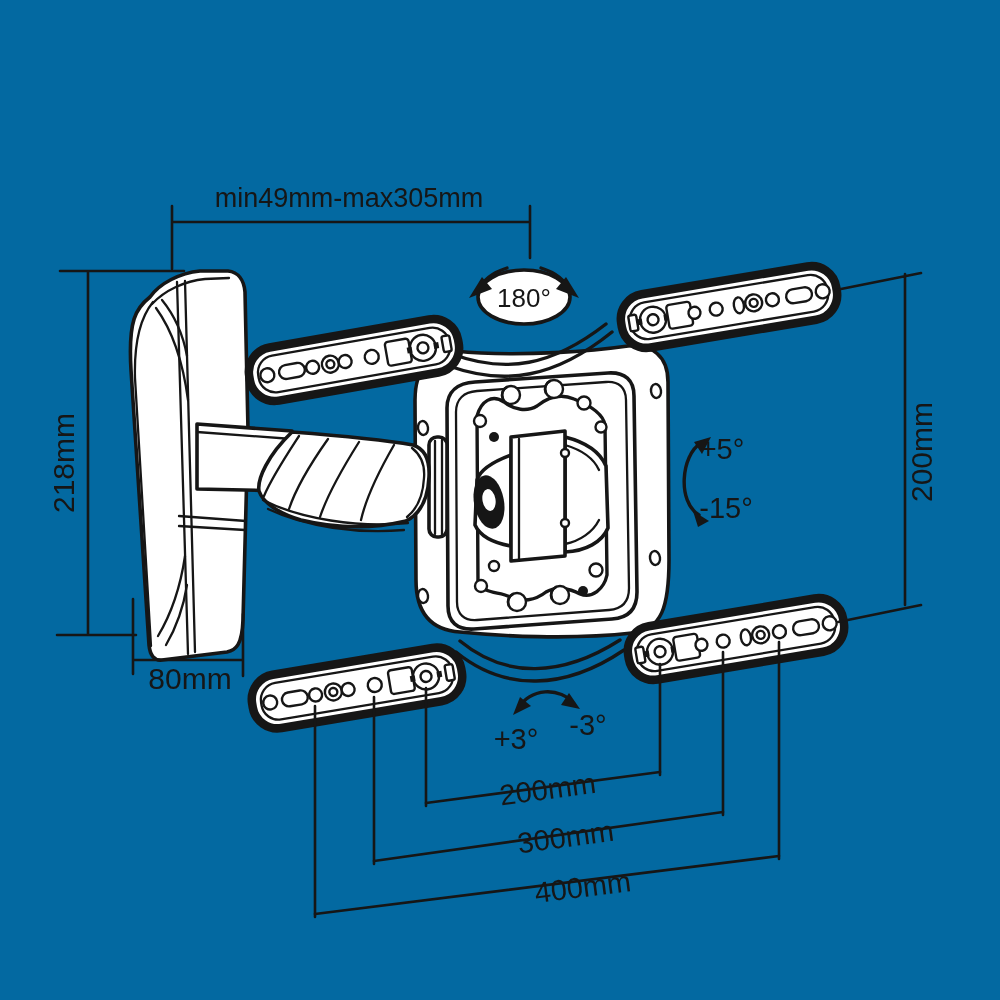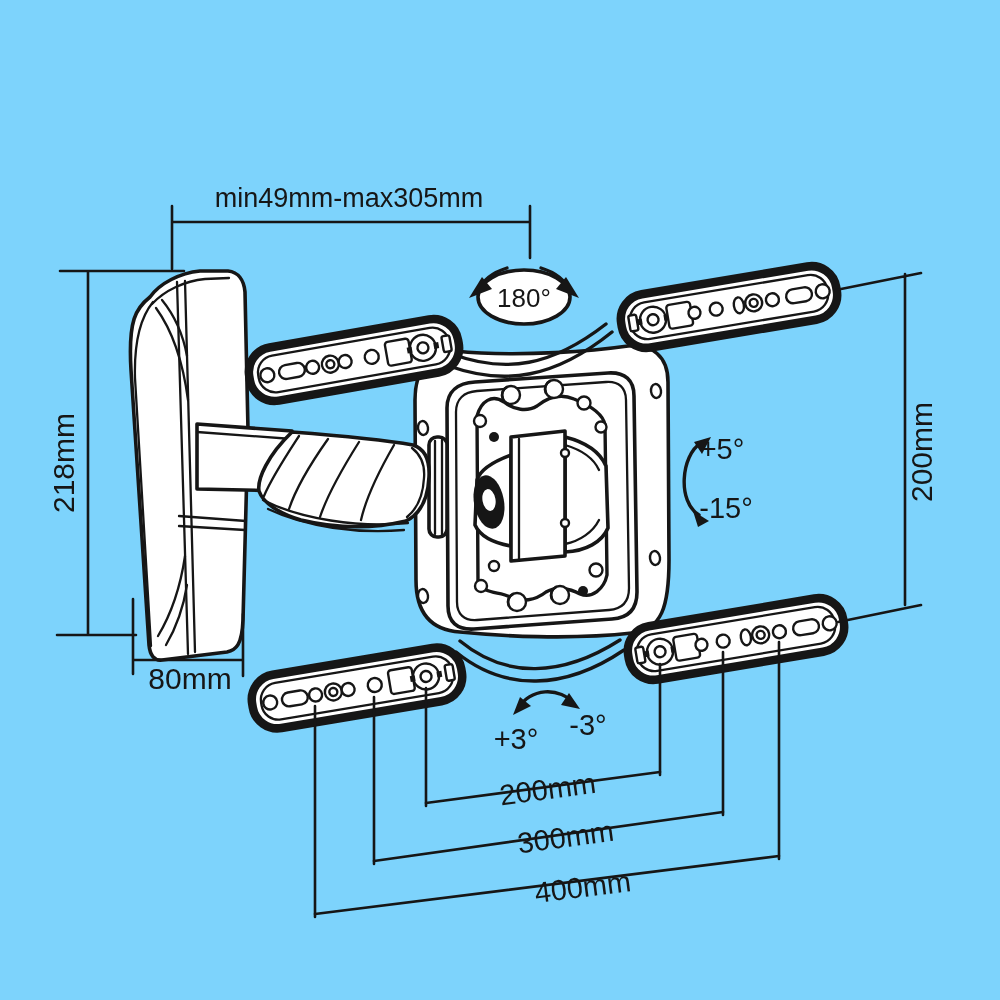--- a/index.html
+++ b/index.html
@@ -1,16 +1,16 @@
 <!DOCTYPE html>
 <html><head>
 <meta charset="utf-8">
 <style>
   html,body{margin:0;padding:0;background:#ffffff;}
-  .stage{position:relative;width:1000px;height:1000px;background:#7dd3fc;overflow:hidden;text-align:center;}
+  .stage{position:relative;width:1000px;height:1000px;background:#0369a1;overflow:hidden;text-align:center;}
   svg{position:absolute;left:0;top:0;}
   .ln{stroke:#161616;fill:none;stroke-width:2.6;stroke-linecap:round;}
   .ln2{stroke:#161616;fill:none;stroke-width:2.3;stroke-linecap:round;}
   .outl{stroke:#161616;fill:#ffffff;stroke-width:3.6;stroke-linejoin:round;}
   .outl-nf{stroke:#161616;fill:none;stroke-width:3.4;stroke-linejoin:round;stroke-linecap:round;}
   .thick{stroke:#161616;fill:#ffffff;stroke-width:8.5;stroke-linejoin:round;}
   .hole{stroke:#161616;fill:#ffffff;stroke-width:2.4;}
   .holed{fill:#161616;stroke:none;}
   .arrow{fill:#161616;stroke:none;}
   .lbl{font-family:"Liberation Sans",sans-serif;fill:#161616;}

